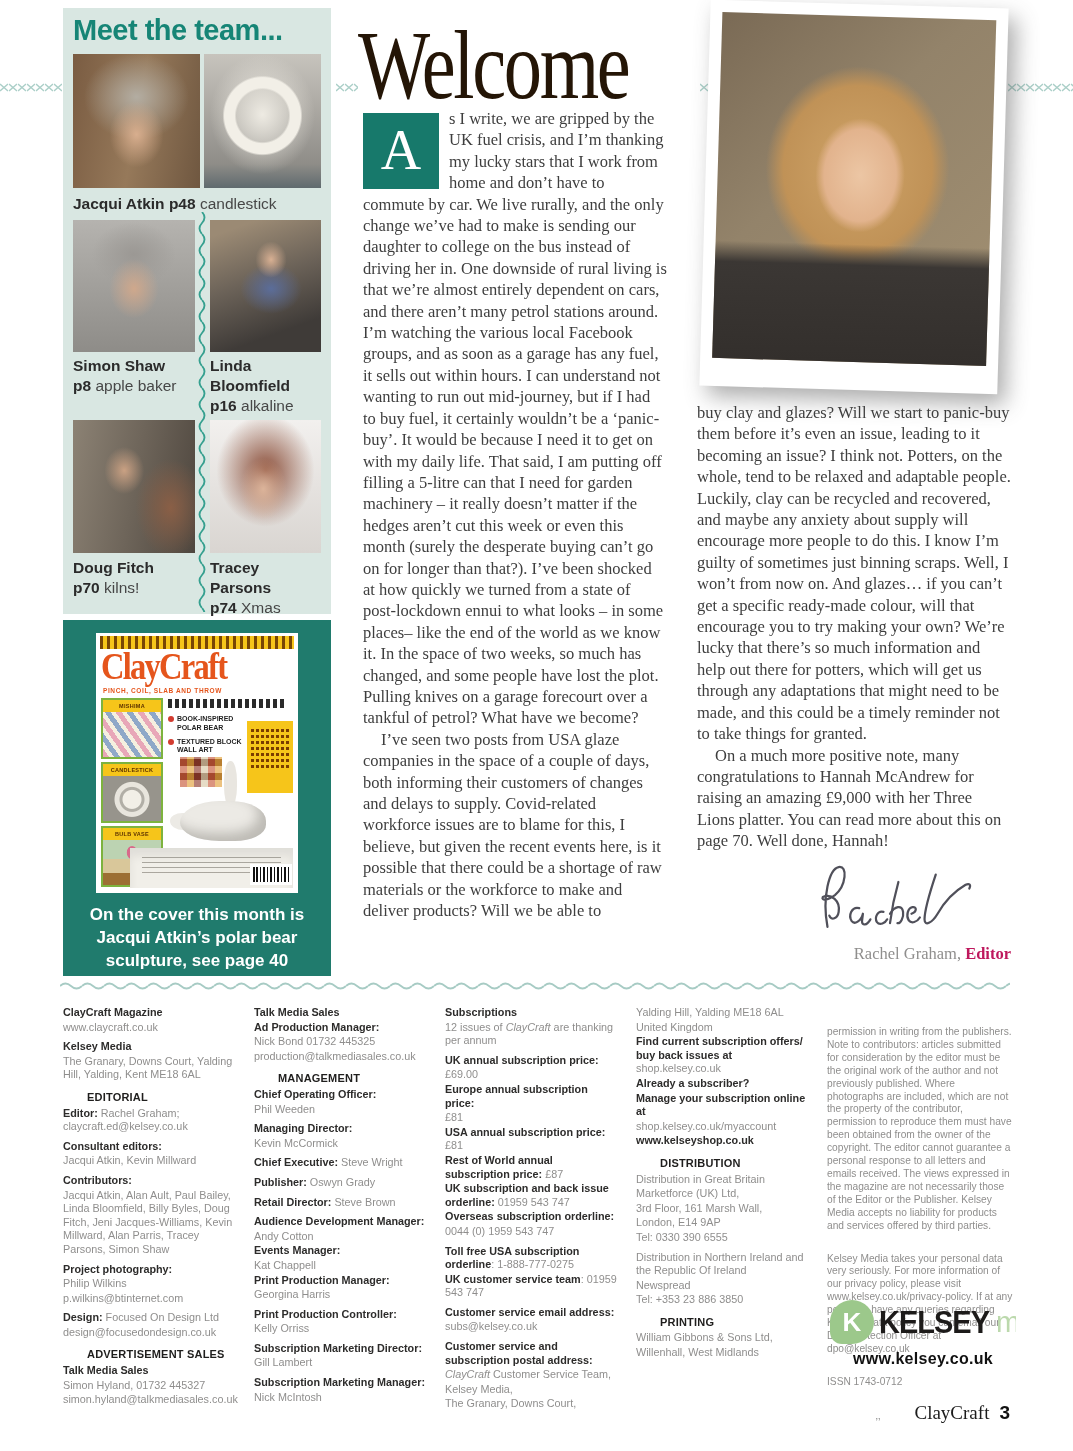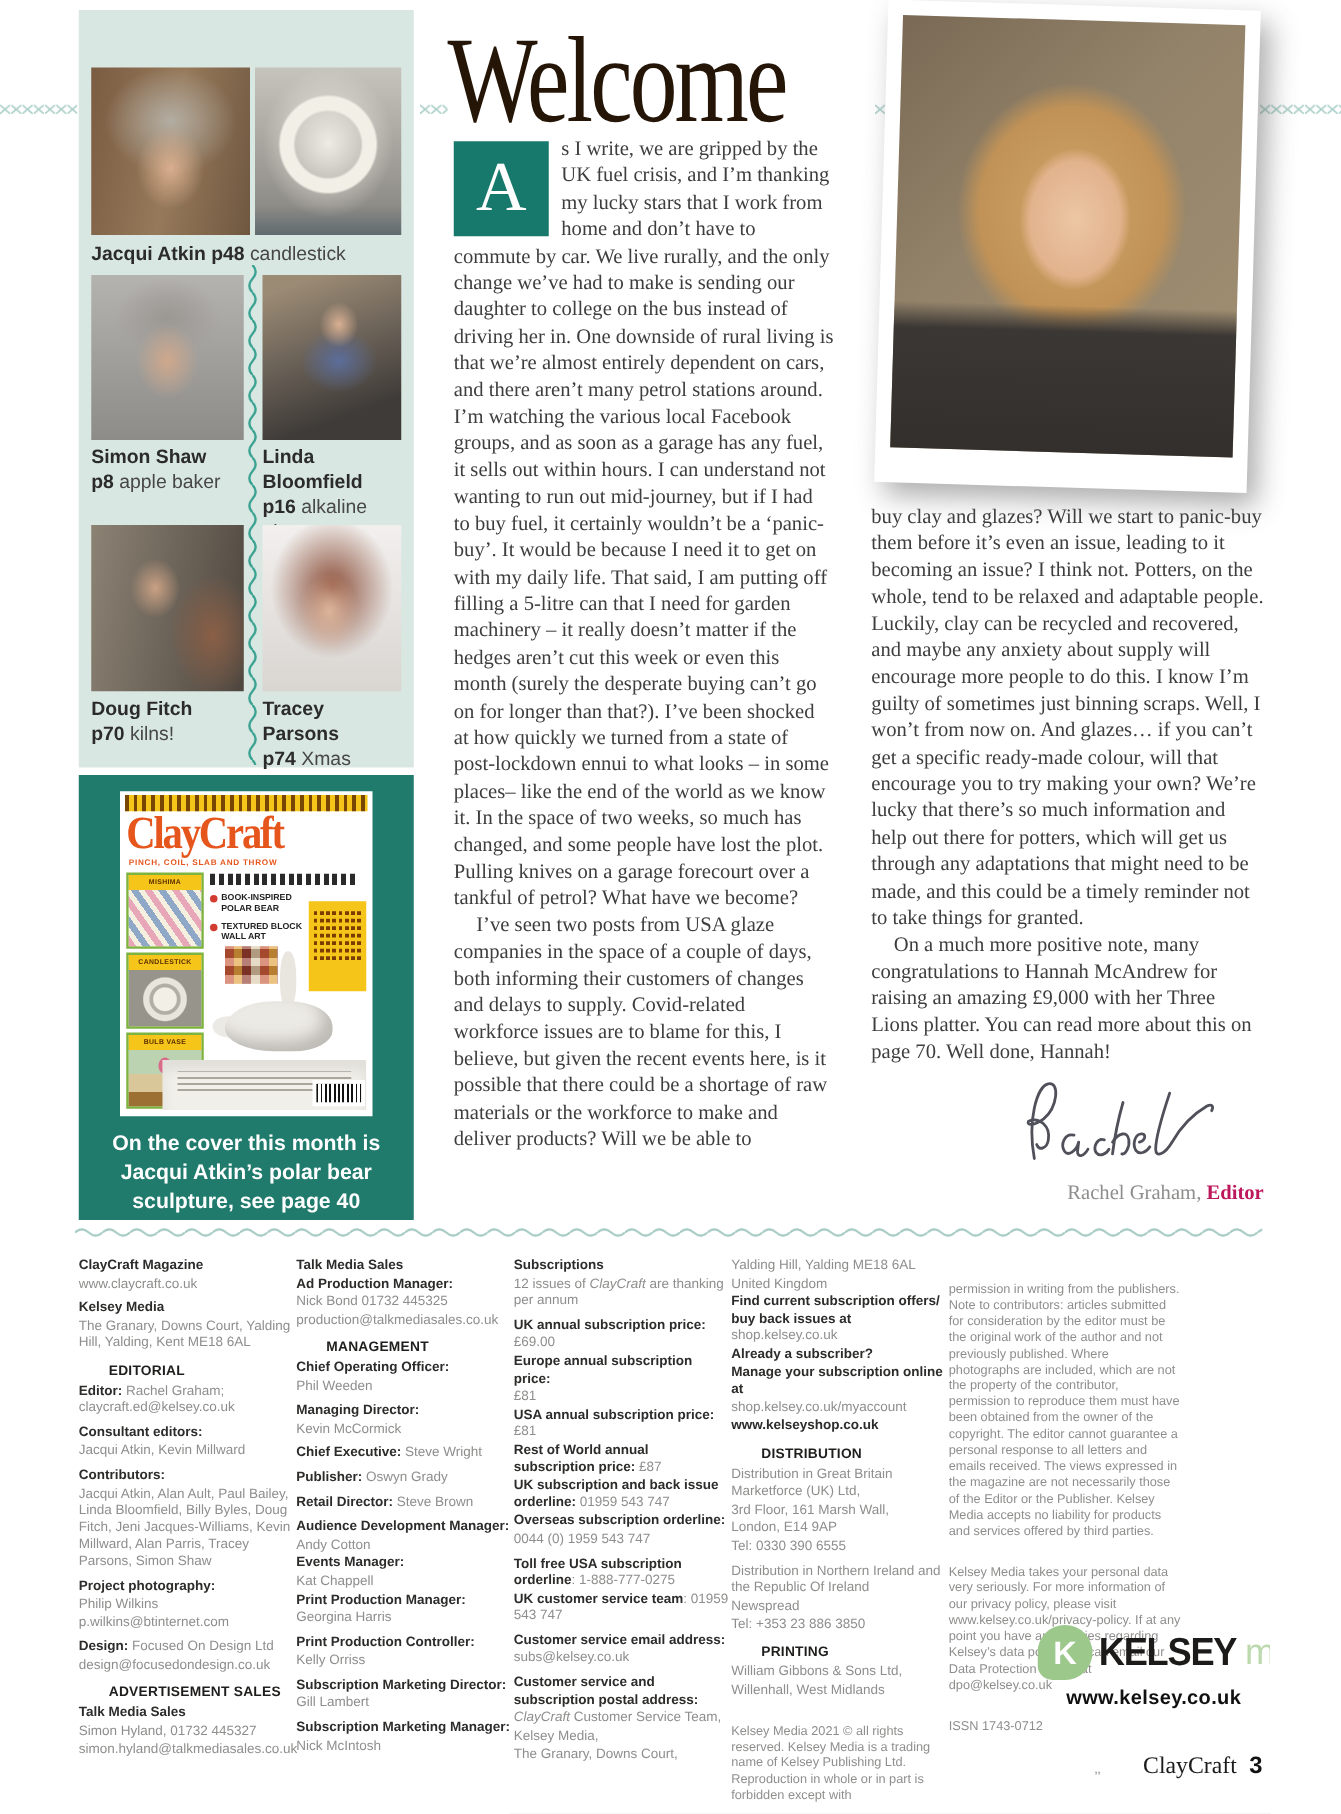--- a/index.html
+++ b/index.html
@@ -102,21 +102,21 @@
   .photo-rachel{width:100%;height:100%;background:
       linear-gradient(to bottom,rgba(40,36,30,0) 66%,#3b3734 72%,#332f2c 100%),
       radial-gradient(72px 92px at 52% 46%,#ecc6a4 0%,#e2b38d 50%,rgba(226,179,141,0) 62%),
       radial-gradient(135px 150px at 51% 44%,#cfa468 0%,#c09257 55%,rgba(192,146,87,0) 68%),
       linear-gradient(135deg,#7a6a55 0%,#93836a 40%,#a29072 100%);}
   .sig{margin:2px 0 0 112px;}
   .signoff{margin-top:0;text-align:right;font-size:16.5px;color:#8f8e8d;}
   .signoff b{color:#be185d;}
 
   
-  .masthead{position:absolute;left:63px;top:1006px;display:flex;gap:2px;}
+  .masthead{position:absolute;left:63px;top:1006px;display:flex;gap:19px;}
   .mast-col{width:172px;font-size:10.8px;line-height:13.6px;color:#8f8e8d;}
   .mast-col:nth-child(5){width:186px;}
   .mast-h{font-weight:700;color:#1f1e1d;margin:9px 0 2px;font-size:11px;letter-spacing:.2px;padding-left:24px;}
   .mast-p{margin:0 0 1px;}
   .mast-p.gap{margin-top:6px;}
   .mast-p.small{font-size:10.2px;line-height:12.9px;margin-top:20px;}
   .seg-b{font-weight:700;color:#2d2c2b;}
   .seg-g{color:#8f8e8d;}
   .seg-i{font-style:italic;color:#8f8e8d;}
 
@@ -159,20 +159,21 @@
       <rect width="100%" height="100%" fill="url(#chain)"></rect>
     </svg>
   <svg class="chain" style="left:700px;width:24px">
       <rect width="100%" height="100%" fill="url(#chain)"></rect>
     </svg>
   <svg class="chain" style="left:1008px;width:65px">
       <rect width="100%" height="100%" fill="url(#chain)"></rect>
     </svg>
 
   <section class="team-box">
+    <h2 class="team-title">Meet the team...</h2>
 
     <div class="ph ph-jacqui" style="left:10px;top:46px;width:127px;height:134px"></div>
     <div class="ph ph-candlestick" style="left:141px;top:46px;width:117px;height:134px"></div>
     <div class="cap" style="left:10px;top:186px;width:250px">
       <span class="b">Jacqui Atkin</span>
       <span class="b">p48</span>
       <span>candlestick</span>
     </div>
 
     <svg class="vwave">
@@ -365,21 +366,20 @@
         <div class="mast-p"><span class="seg-g">Marketforce (UK) Ltd,</span></div>
         <div class="mast-p"><span class="seg-g">3rd Floor, 161 Marsh Wall,</span></div>
         <div class="mast-p"><span class="seg-g">London, E14 9AP</span></div>
         <div class="mast-p"><span class="seg-g">Tel: 0330 390 6555</span></div>
         <div class="mast-p gap"><span class="seg-g">Distribution in Northern Ireland and the Republic Of Ireland</span></div>
         <div class="mast-p"><span class="seg-g">Newspread</span></div>
         <div class="mast-p"><span class="seg-g">Tel: +353 23 886 3850</span></div>
         <div class="mast-h">PRINTING</div>
         <div class="mast-p"><span class="seg-g">William Gibbons &amp; Sons Ltd,</span></div>
         <div class="mast-p"><span class="seg-g">Willenhall, West Midlands</span></div>
-        <div class="mast-p gap small"><span class="seg-g">Kelsey Media 2021 © all rights reserved. Kelsey Media is a trading name of Kelsey Publishing Ltd. Reproduction in whole or in part is forbidden except with</span></div>
       </div>
       <div class="mast-col">
         <div class="mast-p small"><span class="seg-g">permission in writing from the publishers. Note to contributors: articles submitted for consideration by the editor must be the original work of the author and not previously published. Where photographs are included, which are not the property of the contributor, permission to reproduce them must have been obtained from the owner of the copyright. The editor cannot guarantee a personal response to all letters and emails received. The views expressed in the magazine are not necessarily those of the Editor or the Publisher. Kelsey Media accepts no liability for products and services offered by third parties.</span></div>
         <div class="mast-p gap small"><span class="seg-g">Kelsey Media takes your personal data very seriously. For more information of our privacy policy, please visit www.kelsey.co.uk/privacy-policy. If at any point you have any queries regarding Kelsey’s data policy you can email our Data Protection Officer at dpo@kelsey.co.uk</span></div>
         <div class="mast-p gap small"><span class="seg-g">ISSN 1743-0712</span></div>
       </div>
     </div>
 
   <div class="klogo">
     <div class="klogo-row">

